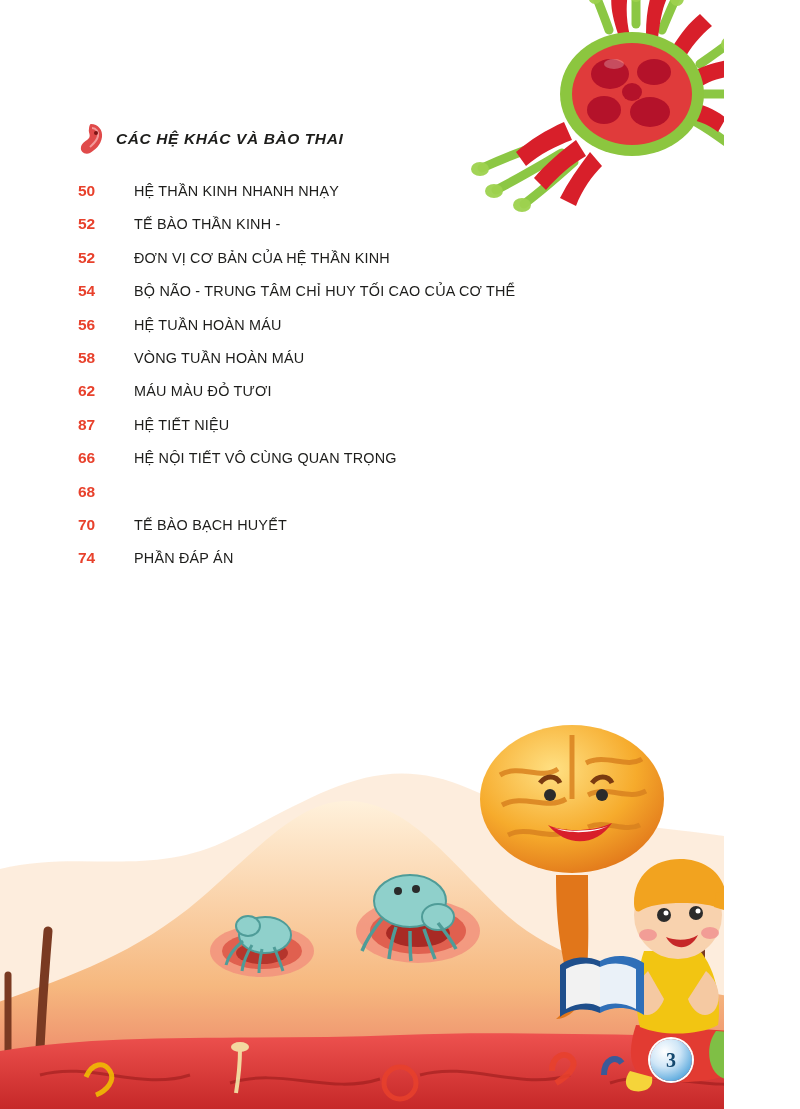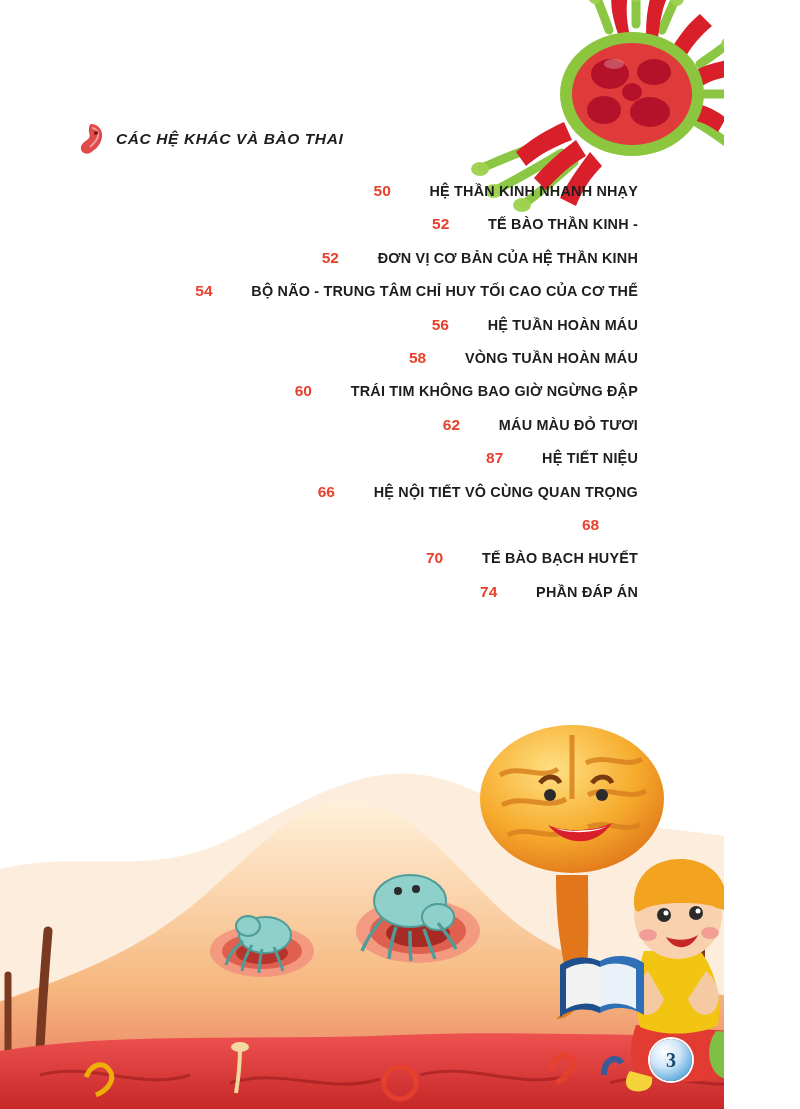--- a/index.html
+++ b/index.html
@@ -70,34 +70,33 @@
     color: #1d1d1b;
     text-transform: uppercase;
     white-space: nowrap;
   }
 
   .toc-list { display: block; }
   .toc-row {
     display: flex;
     align-items: baseline;
     height: 33.4px;
-    justify-content: flex-end;
   }
   .toc-page {
     width: 56px;
     flex: 0 0 56px;
     text-align: left;
     color: #e8412c;
     font-weight: bold;
     font-size: 15.5px;
     font-family: "Liberation Sans", sans-serif;
   }
   .toc-label {
     color: #1d1d1b;
-    font-weight: bold;
+    font-weight: normal;
     font-size: 14.4px;
     letter-spacing: .2px;
     text-transform: uppercase;
     white-space: nowrap;
   }
 </style>
 </head>
 <body>
 
 <div class="page">
@@ -321,24 +320,20 @@
       </div>
       <div class="toc-row">
         <span class="toc-page">56</span>
         <span class="toc-label">HỆ TUẦN HOÀN MÁU</span>
       </div>
       <div class="toc-row">
         <span class="toc-page">58</span>
         <span class="toc-label">VÒNG TUẦN HOÀN MÁU</span>
       </div>
       <div class="toc-row">
-        <span class="toc-page">60</span>
-        <span class="toc-label">TRÁI TIM KHÔNG BAO GIỜ NGỪNG ĐẬP</span>
-      </div>
-      <div class="toc-row">
         <span class="toc-page">62</span>
         <span class="toc-label">MÁU MÀU ĐỎ TƯƠI</span>
       </div>
       <div class="toc-row">
         <span class="toc-page">87</span>
         <span class="toc-label">HỆ TIẾT NIỆU</span>
       </div>
       <div class="toc-row">
         <span class="toc-page">66</span>
         <span class="toc-label">HỆ NỘI TIẾT VÔ CÙNG QUAN TRỌNG</span>

